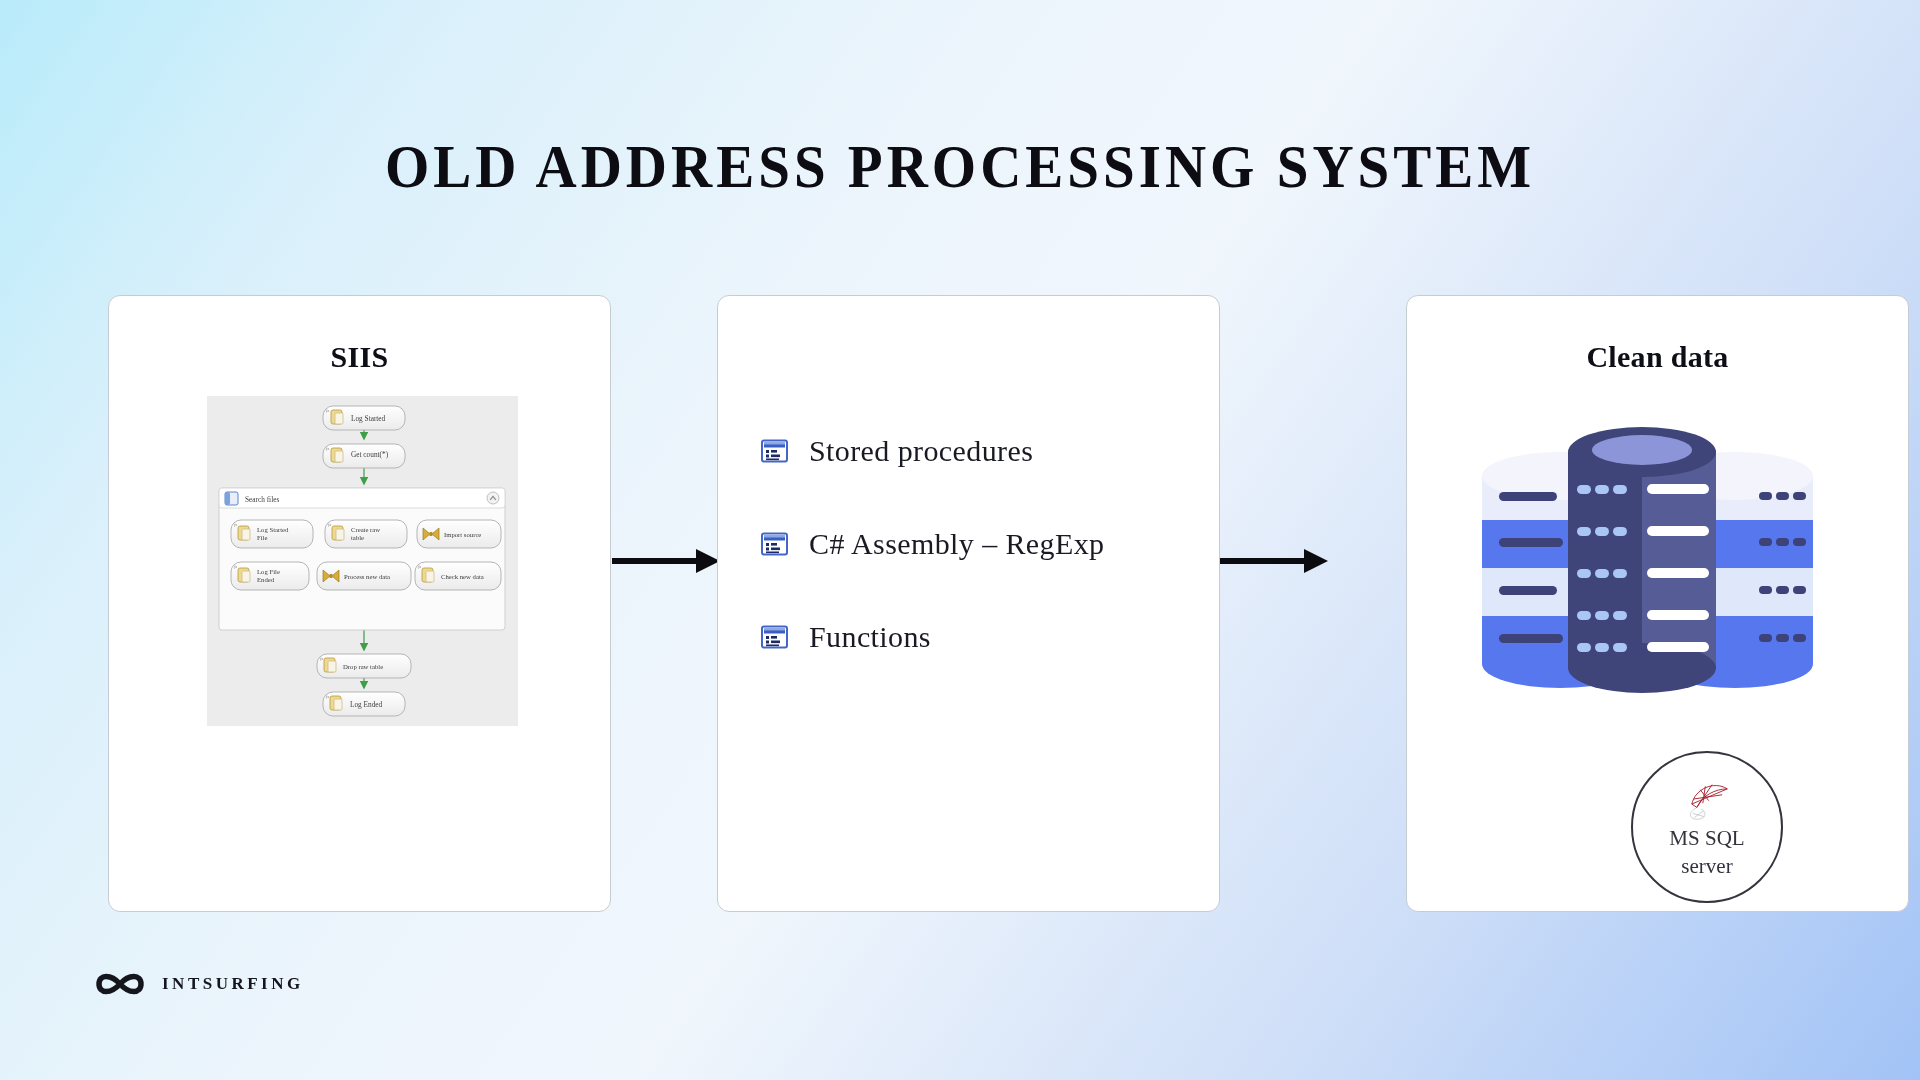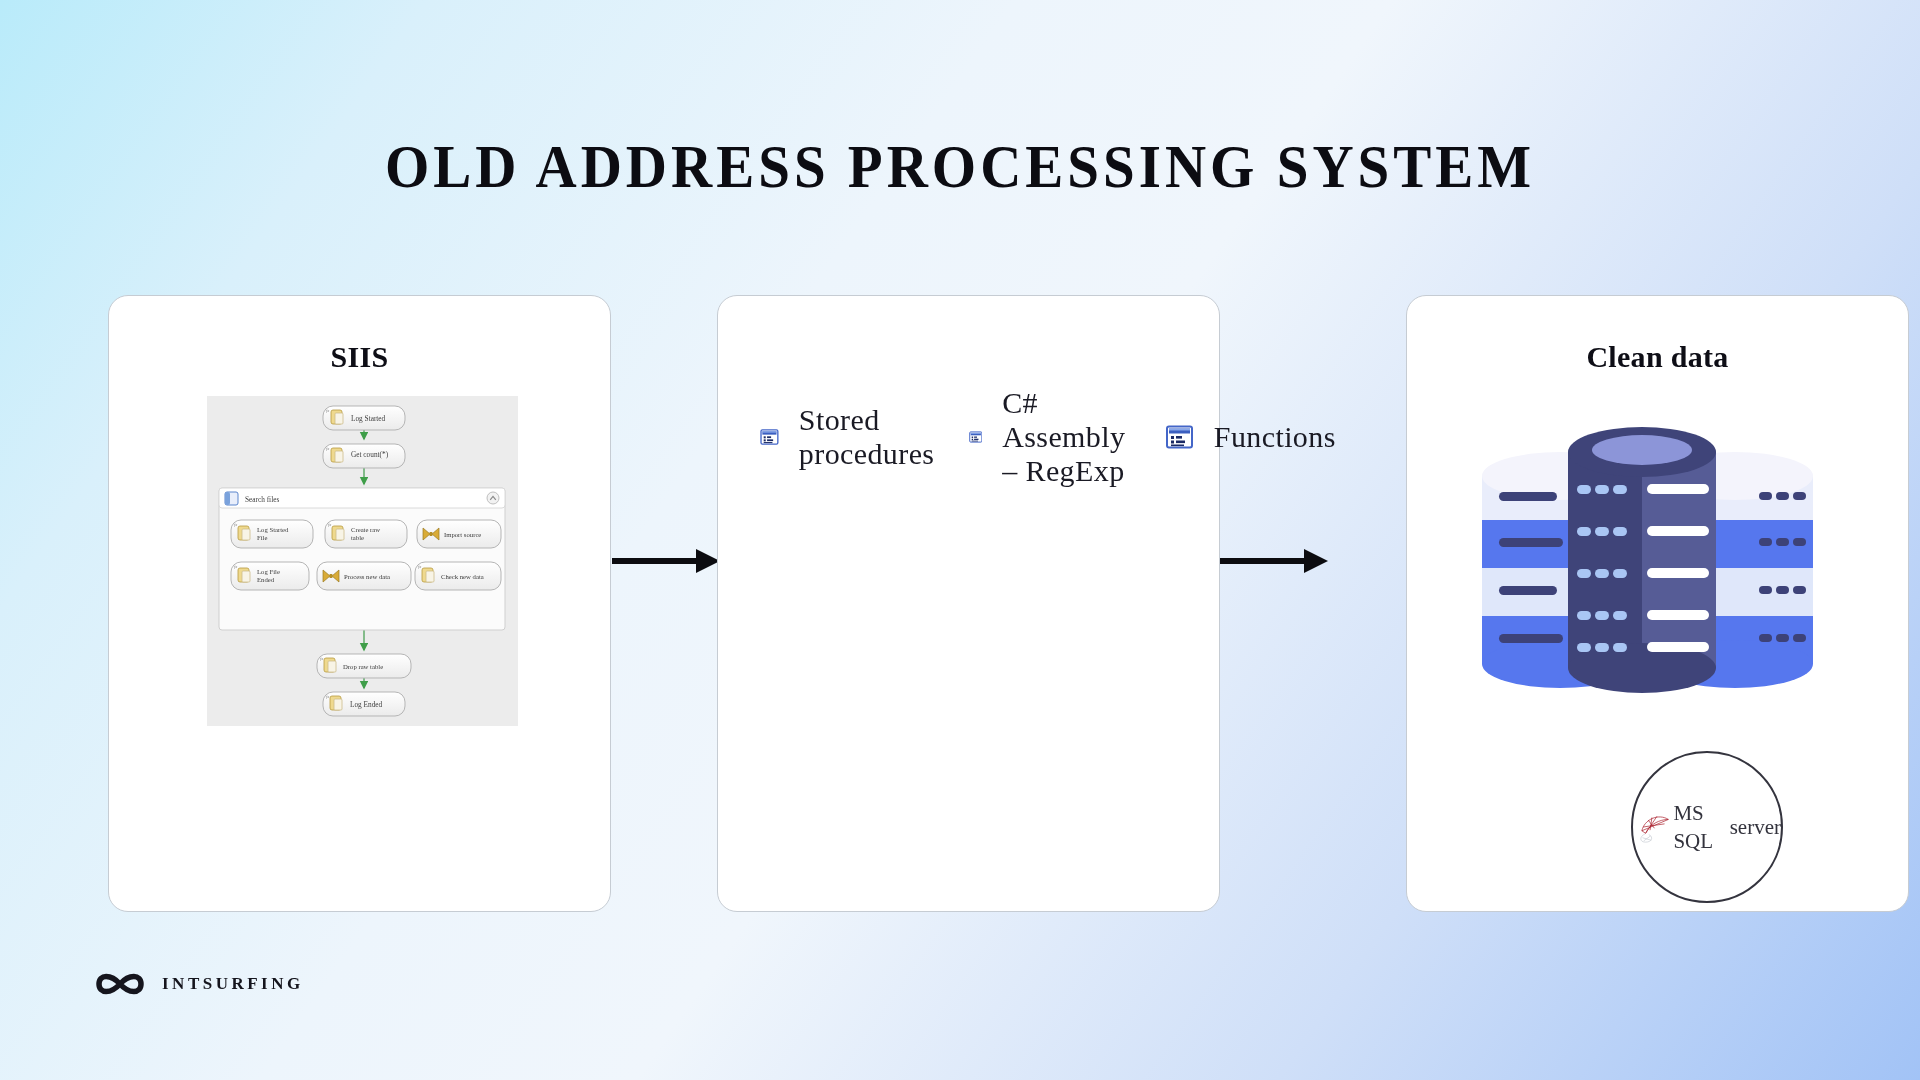--- a/index.html
+++ b/index.html
@@ -2,43 +2,43 @@
 <html><head>
 <meta charset="utf-8">
 <style>
   html,body{margin:0;padding:0;background:#dfeefa;}
   .stage{position:relative;width:1920px;height:1080px;overflow:hidden;
     font-family:Liberation Serif, serif;
     background:linear-gradient(125deg,#b9ebfa 0%,#d9f0fb 16%,#edf5fc 38%,#f0f6fc 52%,#cfdff8 76%,#a2c3f6 100%);}
   .page-title{position:absolute;left:0;right:0;top:134px;margin:0;text-align:center;
     font-size:57px;font-weight:800;letter-spacing:4px;color:#0c0c12;transform:scaleY(1.07);}
   .card{position:absolute;top:295px;width:503px;height:617px;background:#ffffff;
-    border:1px solid #c6ccd3;border-radius:20px;box-sizing:border-box;}
+    border:1px solid #c6ccd3;border-radius:12px;box-sizing:border-box;}
   .card-siis{left:108px;}
   .card-mid{left:717px;}
   .card-clean{left:1406px;}
   .card-title{position:absolute;top:44px;left:0;right:0;margin:0;text-align:center;
     font-size:30px;font-weight:700;color:#0e0e16;letter-spacing:0.3px;}
   .flowshot{position:absolute;left:98px;top:100px;width:311px;height:330px;background:#ececec;}
   .flowshot svg{display:block;width:100%;height:100%;}
   .flab{font-size:7.3px;fill:#3d3d3d;}
   .flab2{font-size:6.7px;fill:#3d3d3d;}
   .fxm{font-size:4.6px;font-style:italic;fill:#8a8a8a;}
   .fbox{fill:url(#boxg);stroke:#b5b5b5;stroke-width:1;}
   .fconn{stroke:#57a761;stroke-width:1.4;fill:none;}
-  .item-list{position:absolute;left:42px;top:124px;display:flex;flex-direction:row;gap:24px;}
+  .item-list{position:absolute;left:42px;top:138px;display:flex;flex-direction:column;gap:59px;}
   .item-row{display:flex;align-items:center;gap:20px;height:34px;}
   .item-row .label{font-size:30px;color:#1a1a24;letter-spacing:0.4px;}
   .flow-arrow{position:absolute;top:541px;width:112px;height:40px;}
   .arrow1{left:610px;}
   .arrow2{left:1218px;}
   .db-illustration{position:absolute;left:58px;top:128px;width:360px;height:272px;}
   .badge{position:absolute;left:1631px;top:751px;width:152px;height:152px;background:#ffffff;
     border:2px solid #34343e;border-radius:50%;box-sizing:border-box;z-index:5;
-    display:flex;align-items:center;justify-content:center;}
+    display:flex;flex-direction:column;align-items:center;justify-content:center;}
   .badge .line{font-size:21px;color:#33333d;line-height:28px;}
   .brand{position:absolute;left:90px;top:966px;display:flex;align-items:center;gap:14px;}
   .brand .brand-text{font-size:17px;font-weight:800;letter-spacing:3.5px;color:#15151d;}
 </style>
 </head>
 <body>
 
 <div class="stage">
 
   <h1 class="page-title">OLD ADDRESS PROCESSING SYSTEM</h1>

